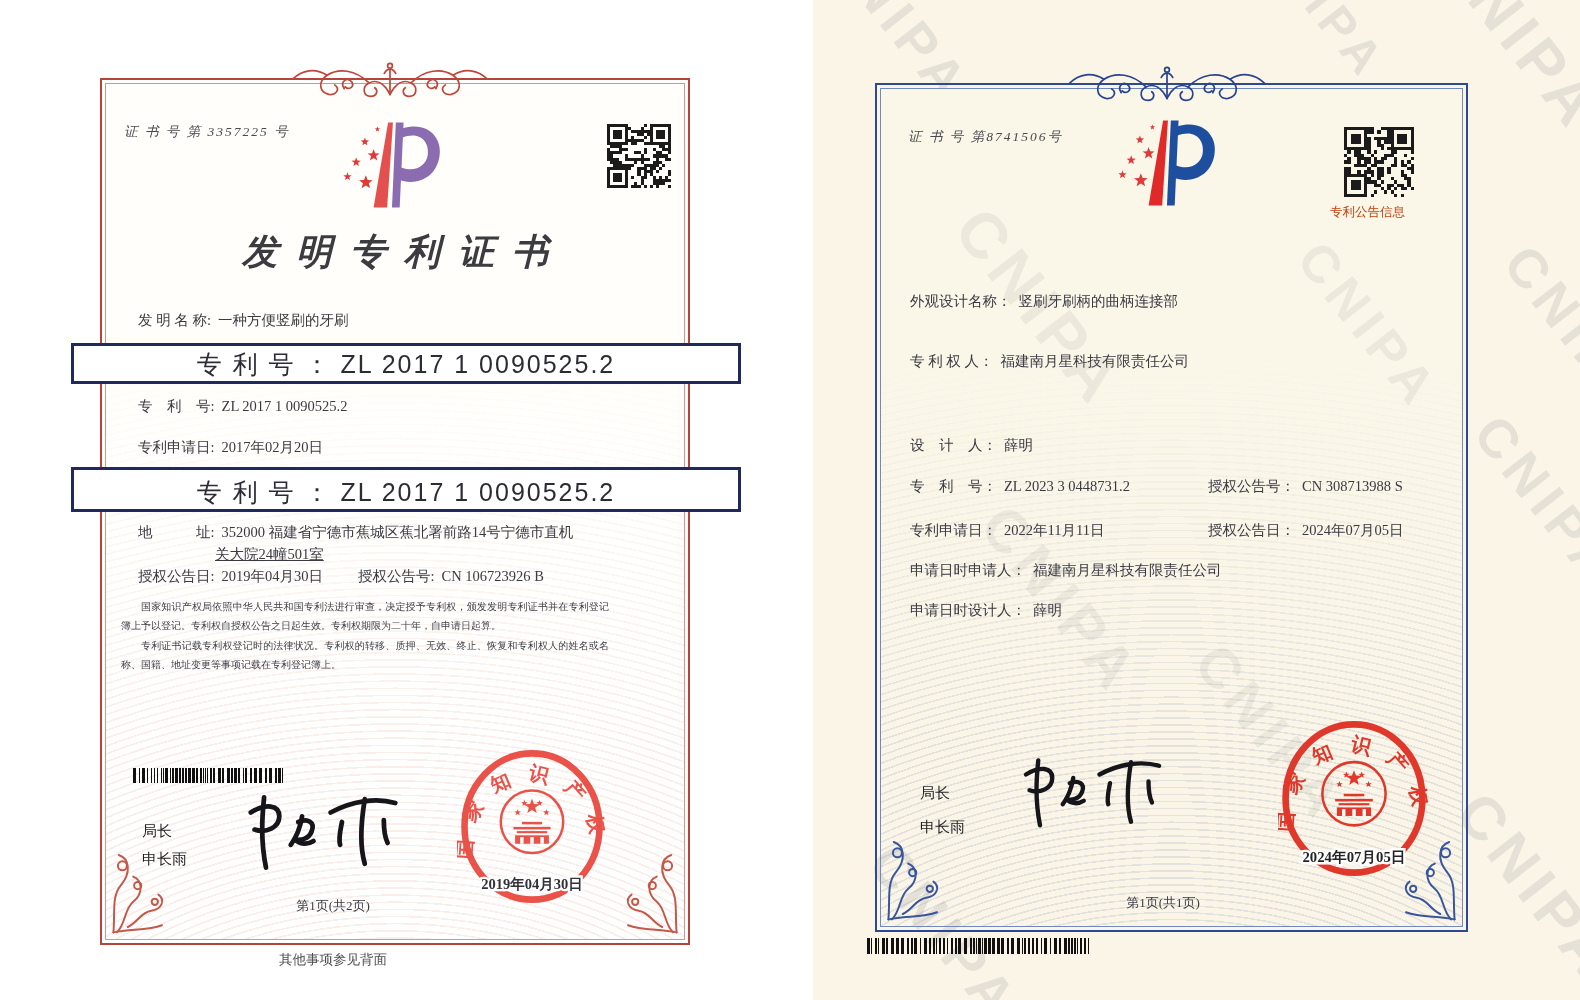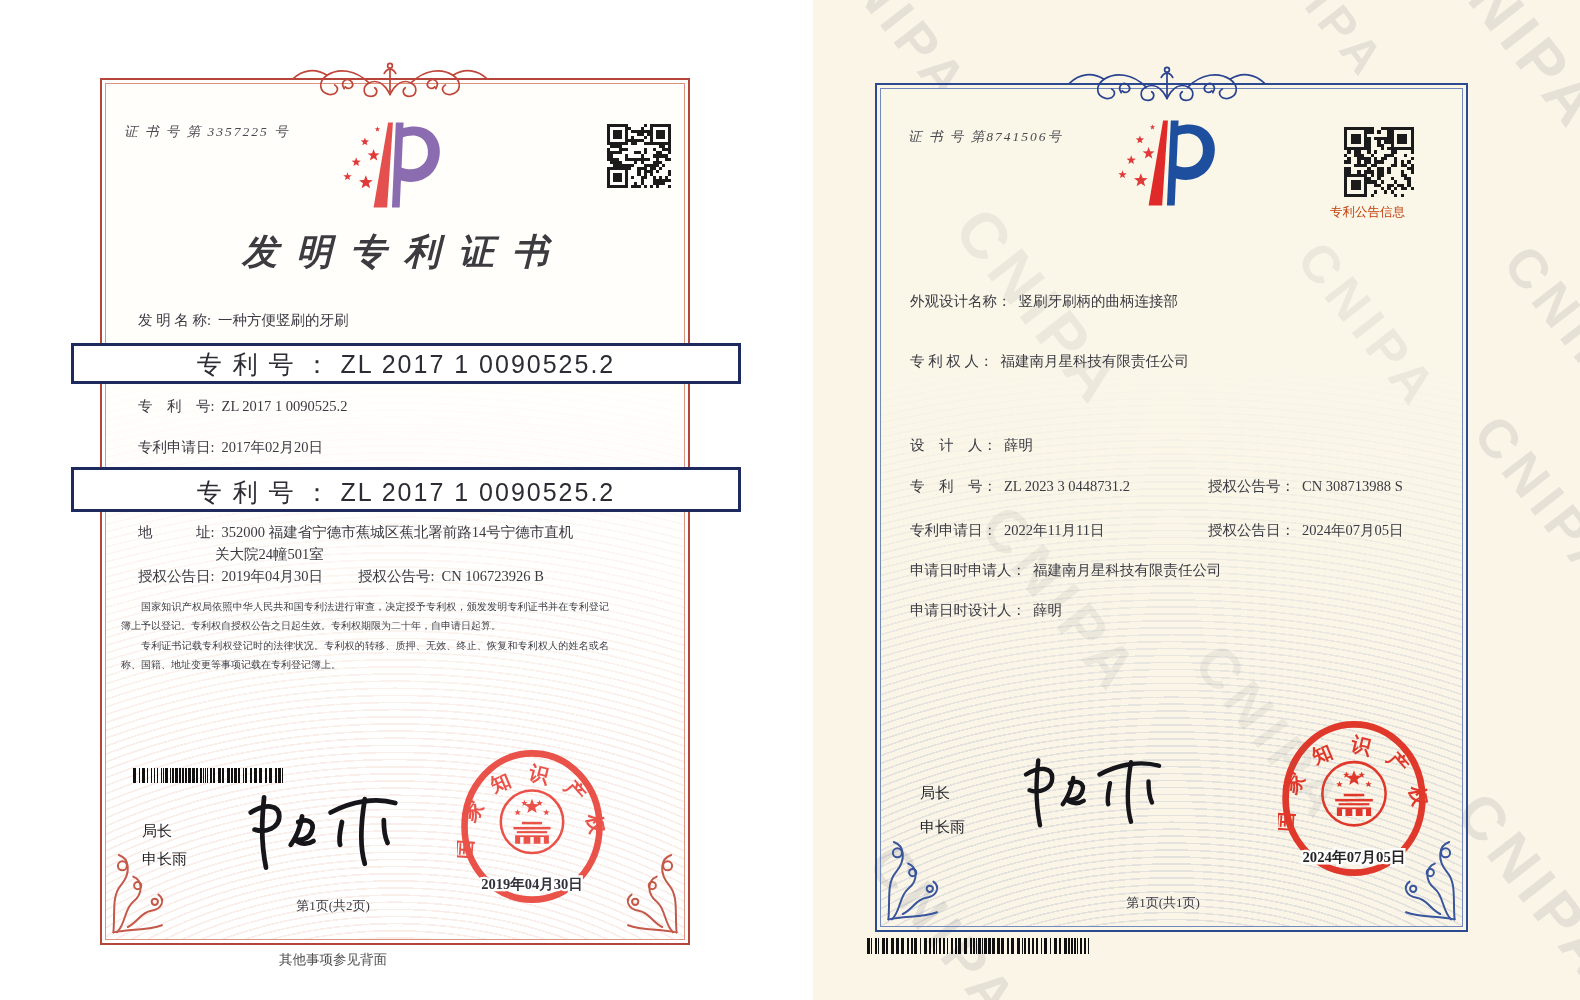--- a/index.html
+++ b/index.html
@@ -414,21 +414,21 @@
     <span class="lbl">专利申请日:</span><span class="val">2017年02月20日</span>
   </div>
 
   <div class="banner" style="left:63px;top:467px;width:670px;height:45px;">
     <span>专 利 号 ： ZL 2017 1 0090525.2</span>
   </div>
 
   <div class="row" style="left:138px;top:523px;">
     <span class="lbl">地　　　址:</span><span class="val">352000 福建省宁德市蕉城区蕉北署前路14号宁德市直机</span>
   </div>
-  <div class="row" style="left:215px;top:545px;">
+  <div class="row" style="left:215px;top:545px;text-decoration:underline;">
     <span>关大院24幢501室</span>
   </div>
 
   <div class="row" style="left:138px;top:567px;">
     <span class="lbl">授权公告日:</span><span class="val">2019年04月30日</span>
   </div>
   <div class="row" style="left:358px;top:567px;">
     <span class="lbl">授权公告号:</span><span class="val">CN 106723926 B</span>
   </div>
 

